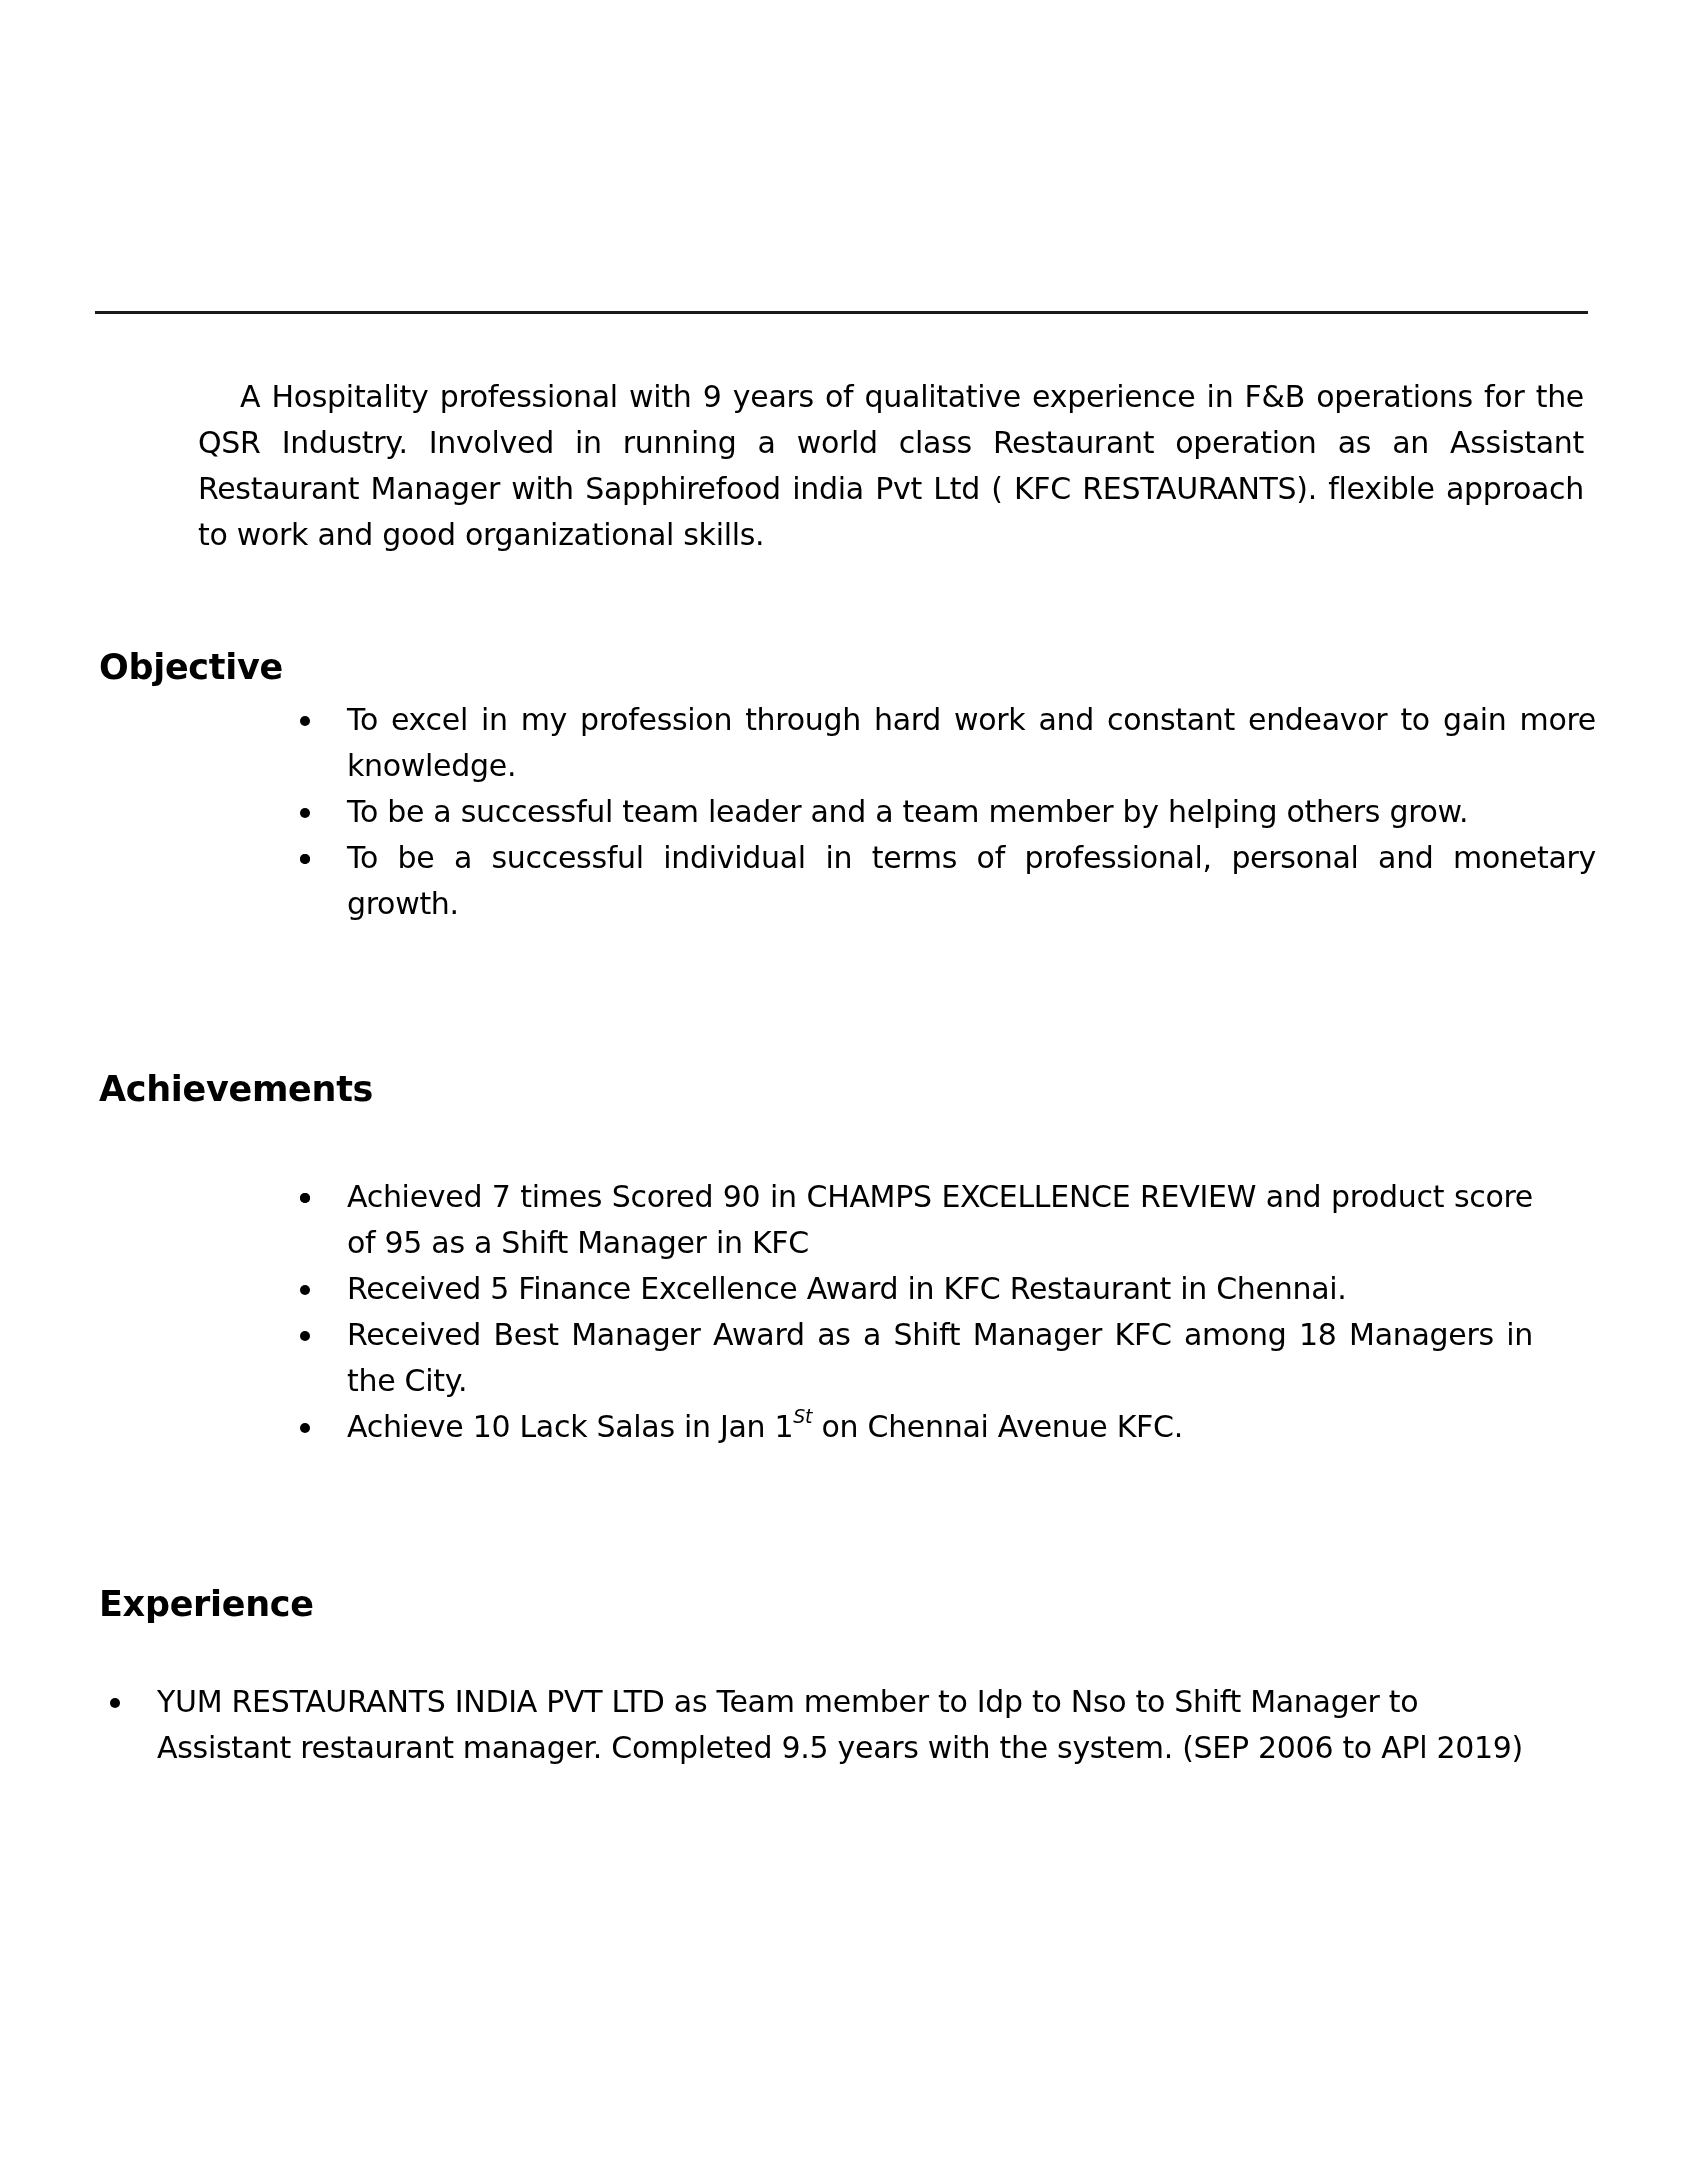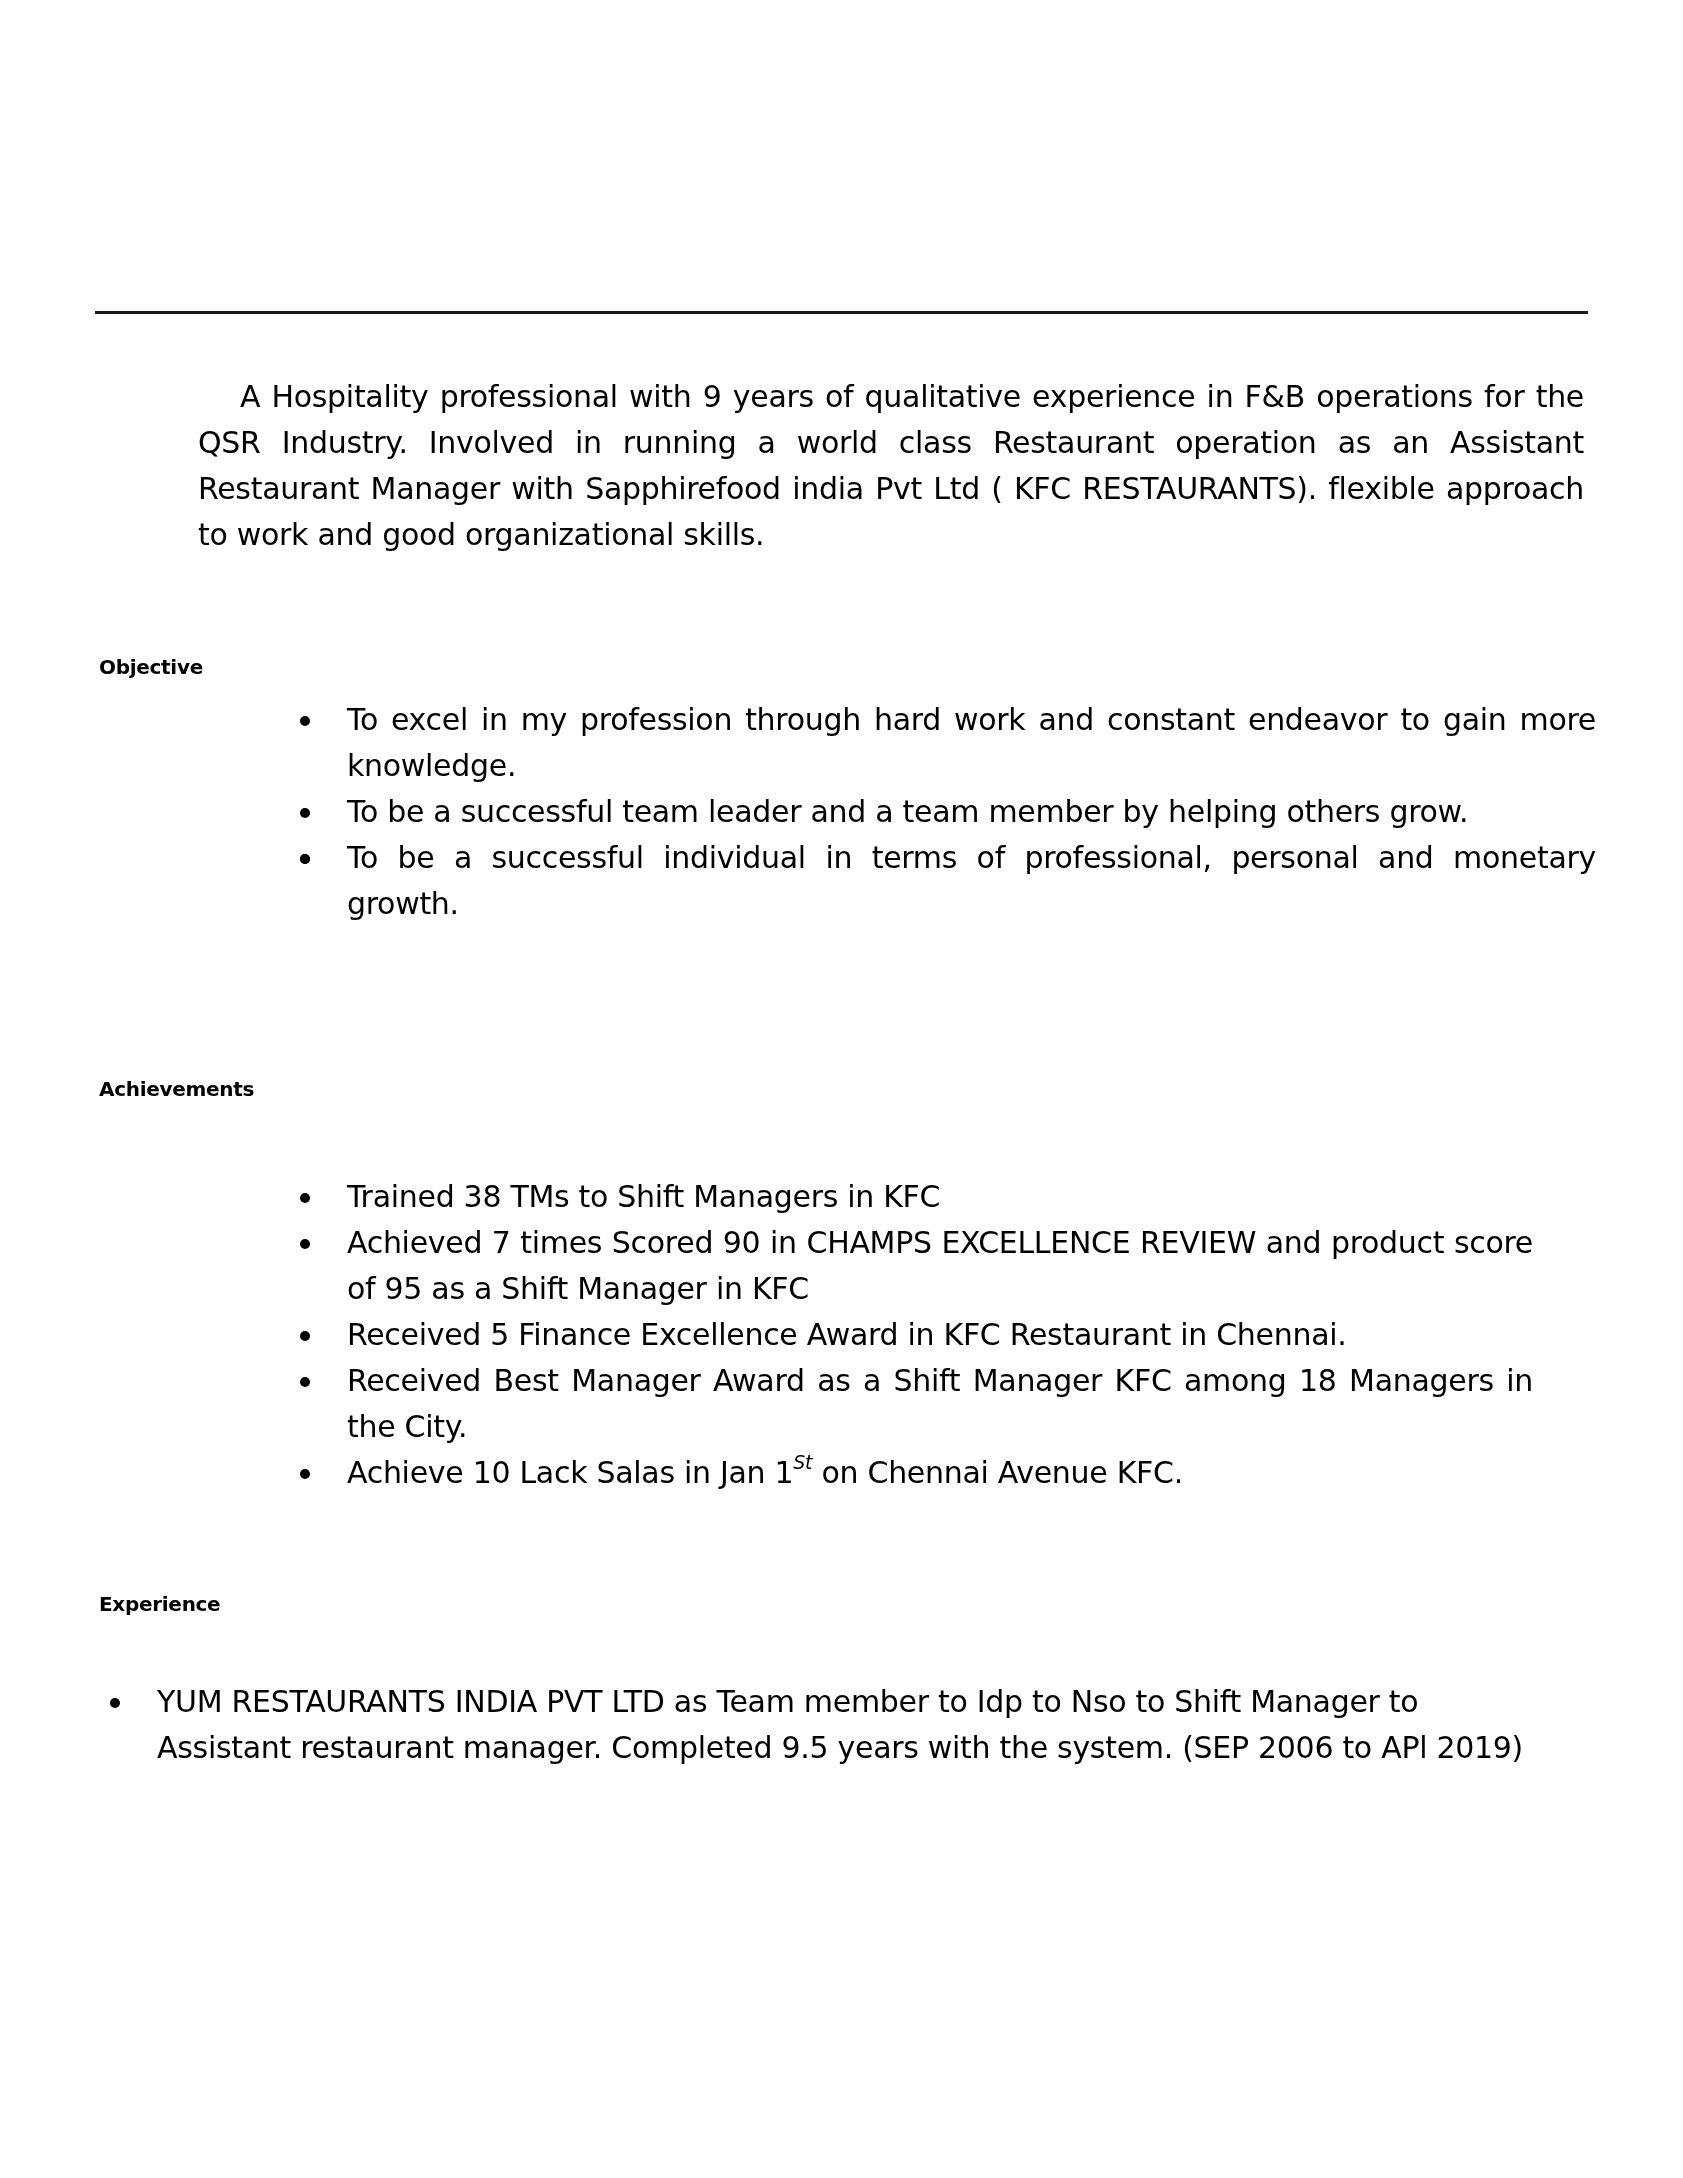--- a/index.html
+++ b/index.html
@@ -35,21 +35,21 @@
       line-height: 46px;
       text-align: justify;
       text-indent: 42px;
       letter-spacing: -0.3px;
       word-spacing: 0px;
     }
 
     .section-title {
       position: absolute;
       left: 99px;
-      font-size: 20px;
+      font-size: 35px;
       font-weight: bold;
       letter-spacing: -0.3px;
       line-height: 40px;
     }
 
     .bullets {
       position: absolute;
       margin: 0;
       padding: 0;
       list-style: none;
@@ -106,21 +106,20 @@
     <li class="jl">
       <span class="bullet-dot"></span>
       <span>To be a successful individual in terms of professional, personal and monetary growth.</span>
     </li>
   </ul>
 
   <div class="section-title" style="top:1069px;">Achievements</div>
   <ul class="bullets ach-list justify-last">
     <li class="jl">
       <span class="bullet-dot"></span>
-      <span>Trained 38 TMs to Shift Managers in KFC</span>
     </li>
     <li class="jl">
       <span class="bullet-dot"></span>
       <span>Achieved 7 times Scored 90 in CHAMPS EXCELLENCE REVIEW and product score of 95 as a Shift Manager in KFC</span>
     </li>
     <li class="jl">
       <span class="bullet-dot"></span>
       <span>Received 5 Finance Excellence Award in  KFC Restaurant in Chennai.</span>
     </li>
     <li class="jl">

